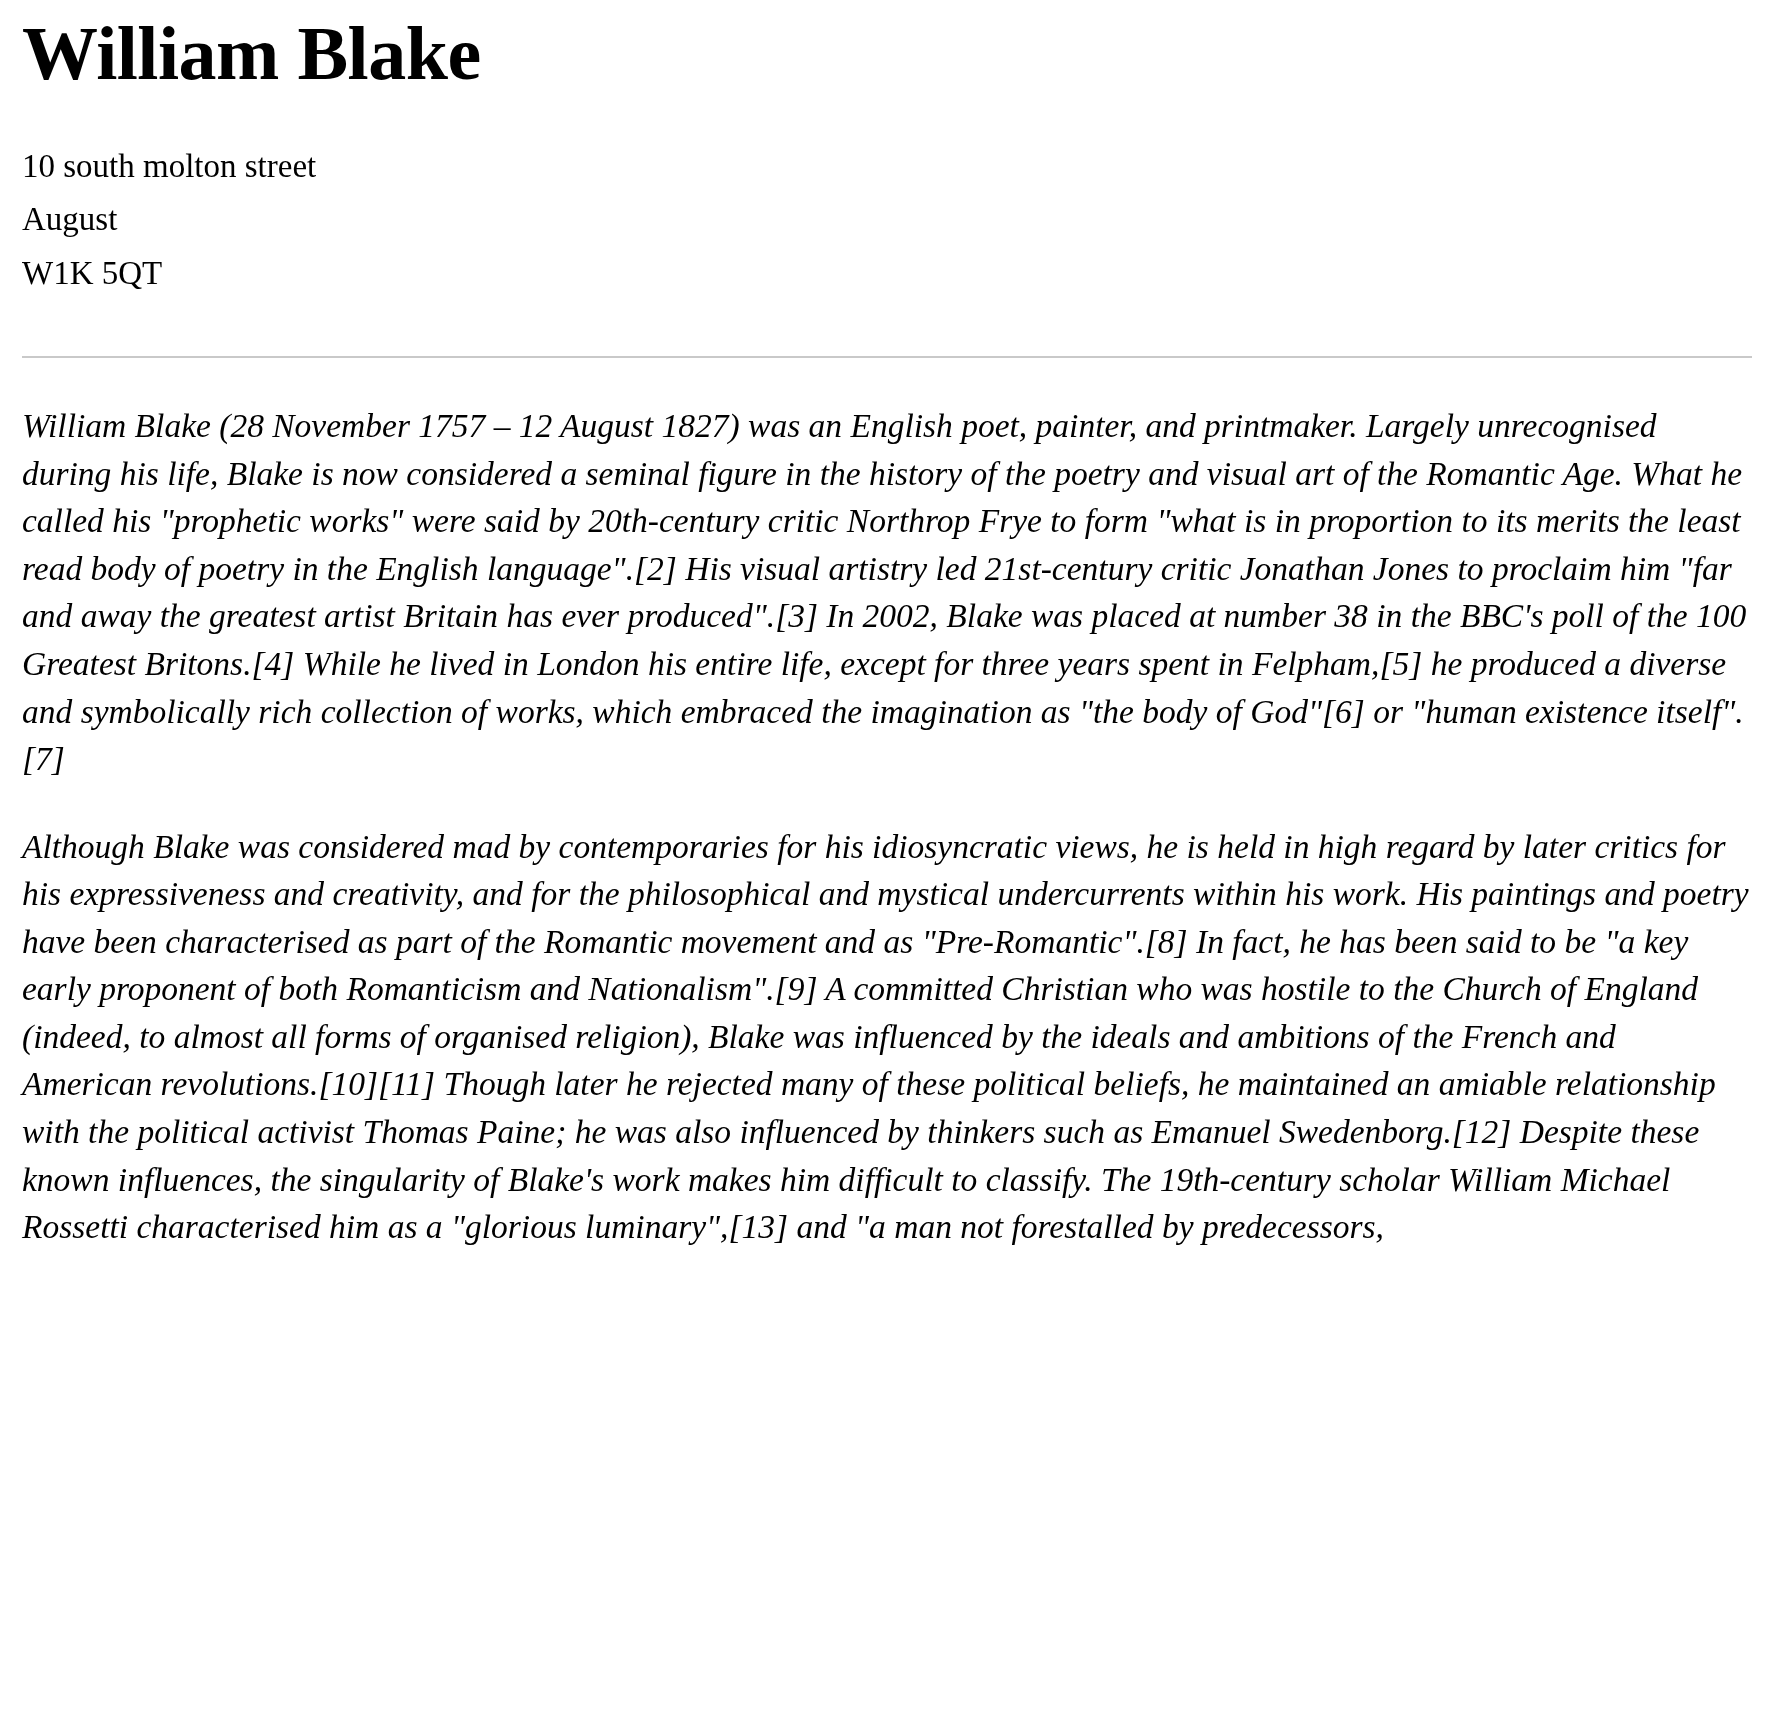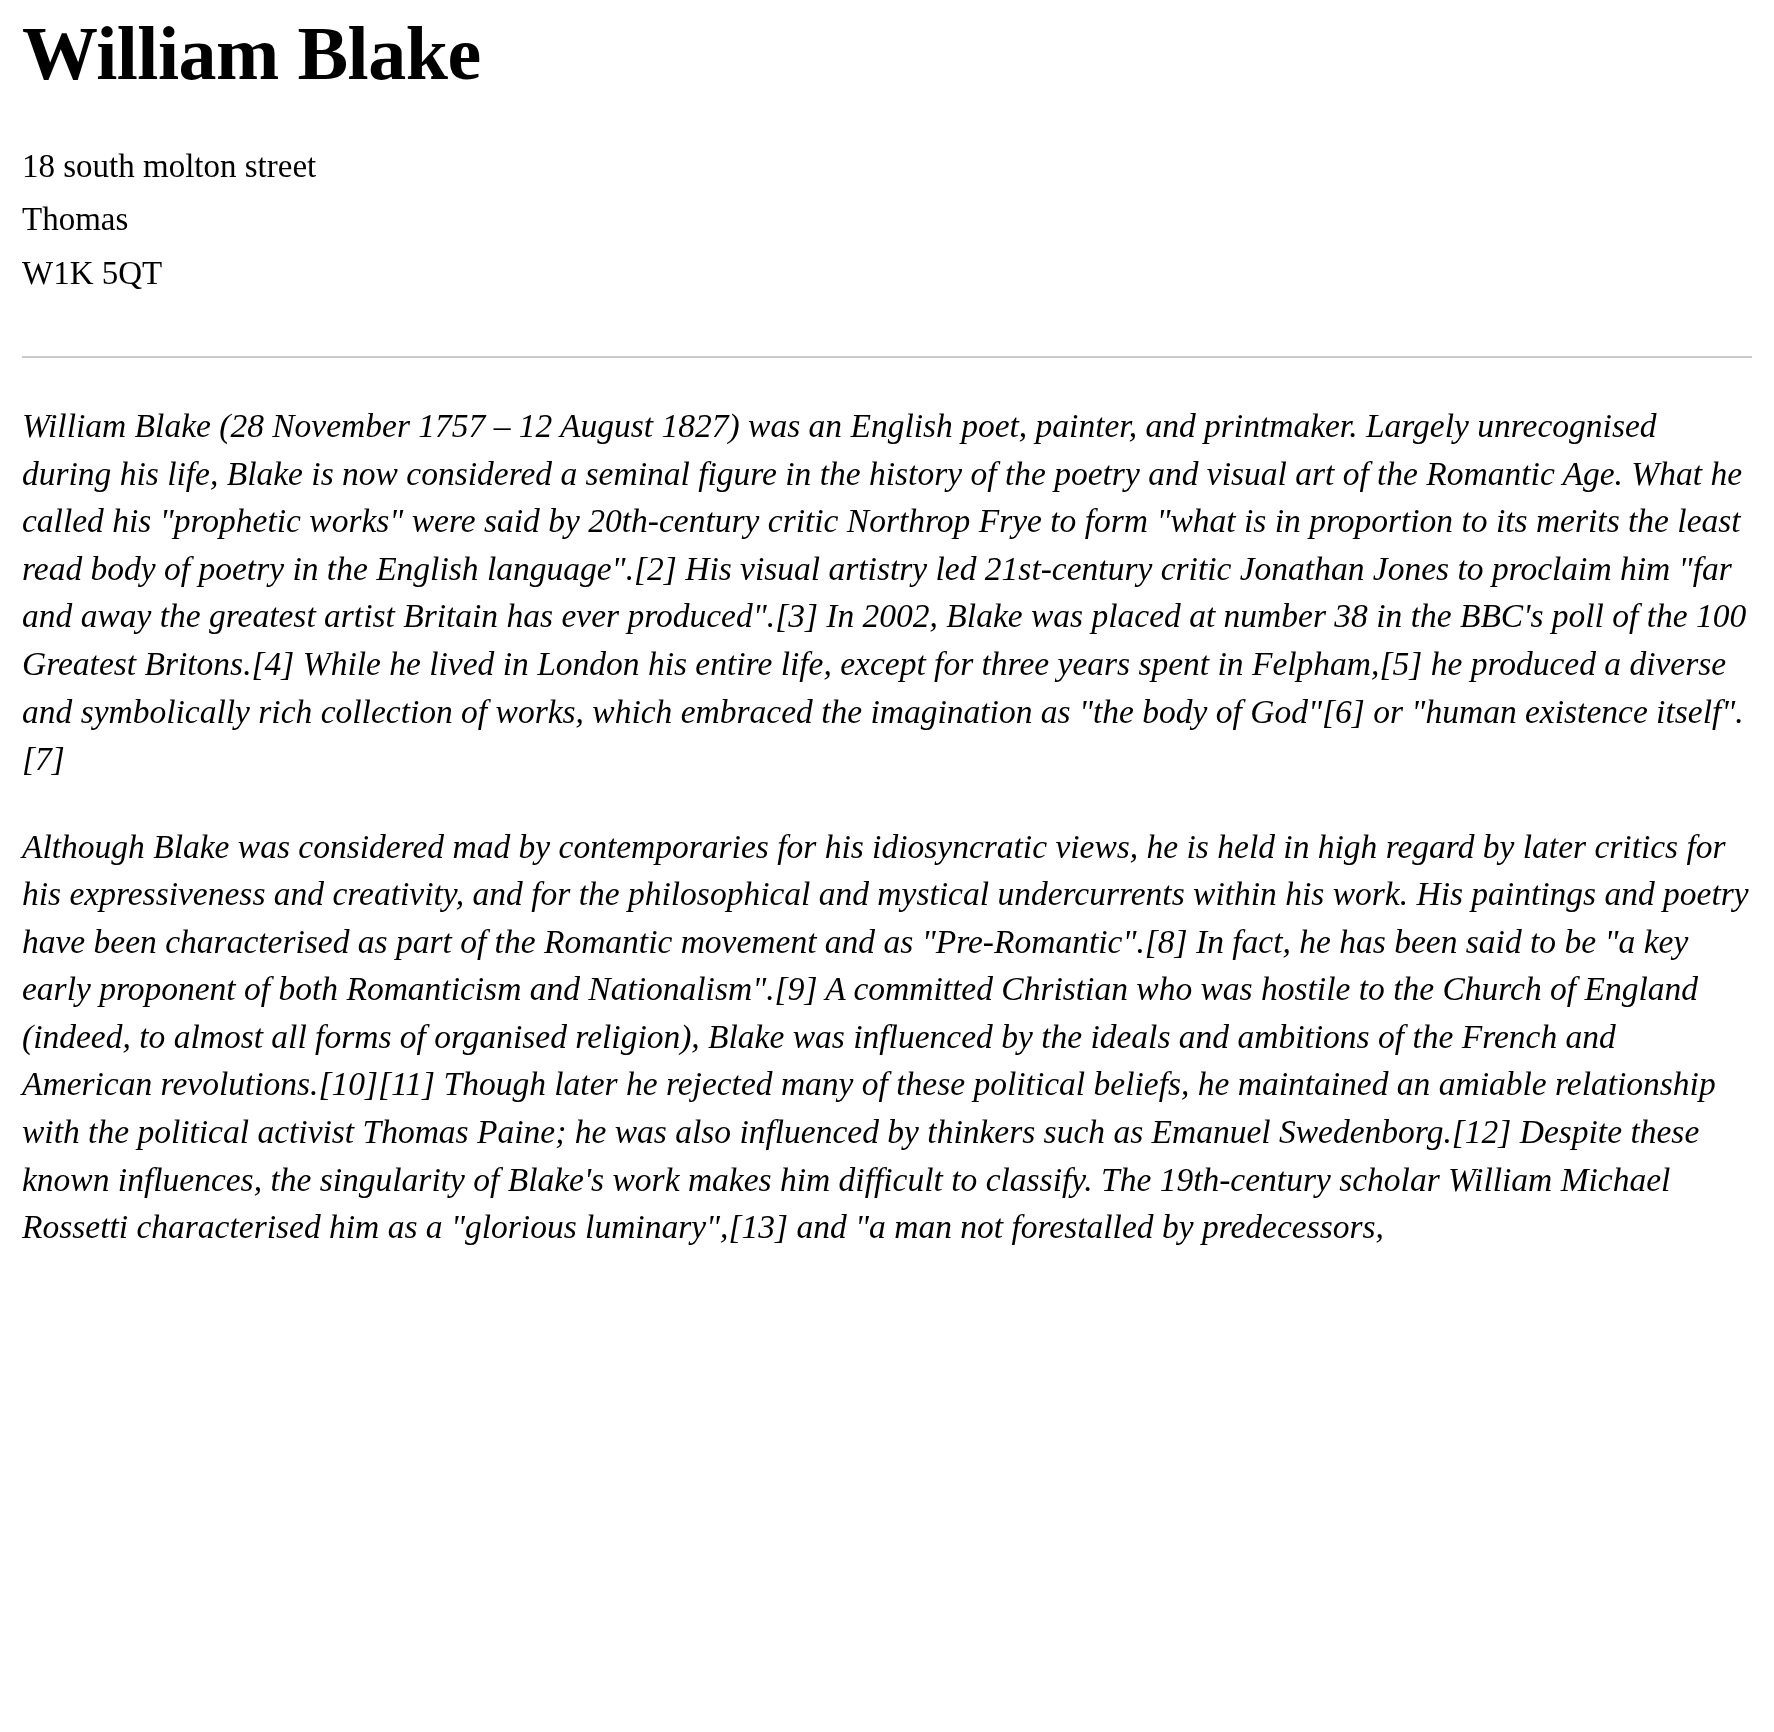--- a/index.html
+++ b/index.html
@@ -54,22 +54,22 @@
   }
 </style>
 </head>
 <body>
 
 <div class="page">
 
   <h1 class="title">William Blake</h1>
 
   <div class="address">
-    <div>18 south molton street</div>
-    <div>Thomas</div>
+    <div>10 south molton street</div>
+    <div>August</div>
     <div>W1K 5QT</div>
   </div>
 
   <hr class="divider">
 
   <div class="body-text">
     <p>William Blake (28 November 1757 – 12 August 1827) was an English poet, painter, and printmaker. Largely unrecognised during his life, Blake is now considered a seminal figure in the history of the poetry and visual art of the Romantic Age. What he called his "prophetic works" were said by 20th-century critic Northrop Frye to form "what is in proportion to its merits the least read body of poetry in the English language".[2] His visual artistry led 21st-century critic Jonathan Jones to proclaim him "far and away the greatest artist Britain has ever produced".[3] In 2002, Blake was placed at number 38 in the BBC's poll of the 100 Greatest Britons.[4] While he lived in London his entire life, except for three years spent in Felpham,[5] he produced a diverse and symbolically rich collection of works, which embraced the imagination as "the body of God"[6] or "human existence itself".[7]</p>
     <p>Although Blake was considered mad by contemporaries for his idiosyncratic views, he is held in high regard by later critics for his expressiveness and creativity, and for the philosophical and mystical undercurrents within his work. His paintings and poetry have been characterised as part of the Romantic movement and as "Pre-Romantic".[8] In fact, he has been said to be "a key early proponent of both Romanticism and Nationalism".[9] A committed Christian who was hostile to the Church of England (indeed, to almost all forms of organised religion), Blake was influenced by the ideals and ambitions of the French and American revolutions.[10][11] Though later he rejected many of these political beliefs, he maintained an amiable relationship with the political activist Thomas Paine; he was also influenced by thinkers such as Emanuel Swedenborg.[12] Despite these known influences, the singularity of Blake's work makes him difficult to classify. The 19th-century scholar William Michael Rossetti characterised him as a "glorious luminary",[13] and "a man not forestalled by predecessors,</p>
   </div>
 

